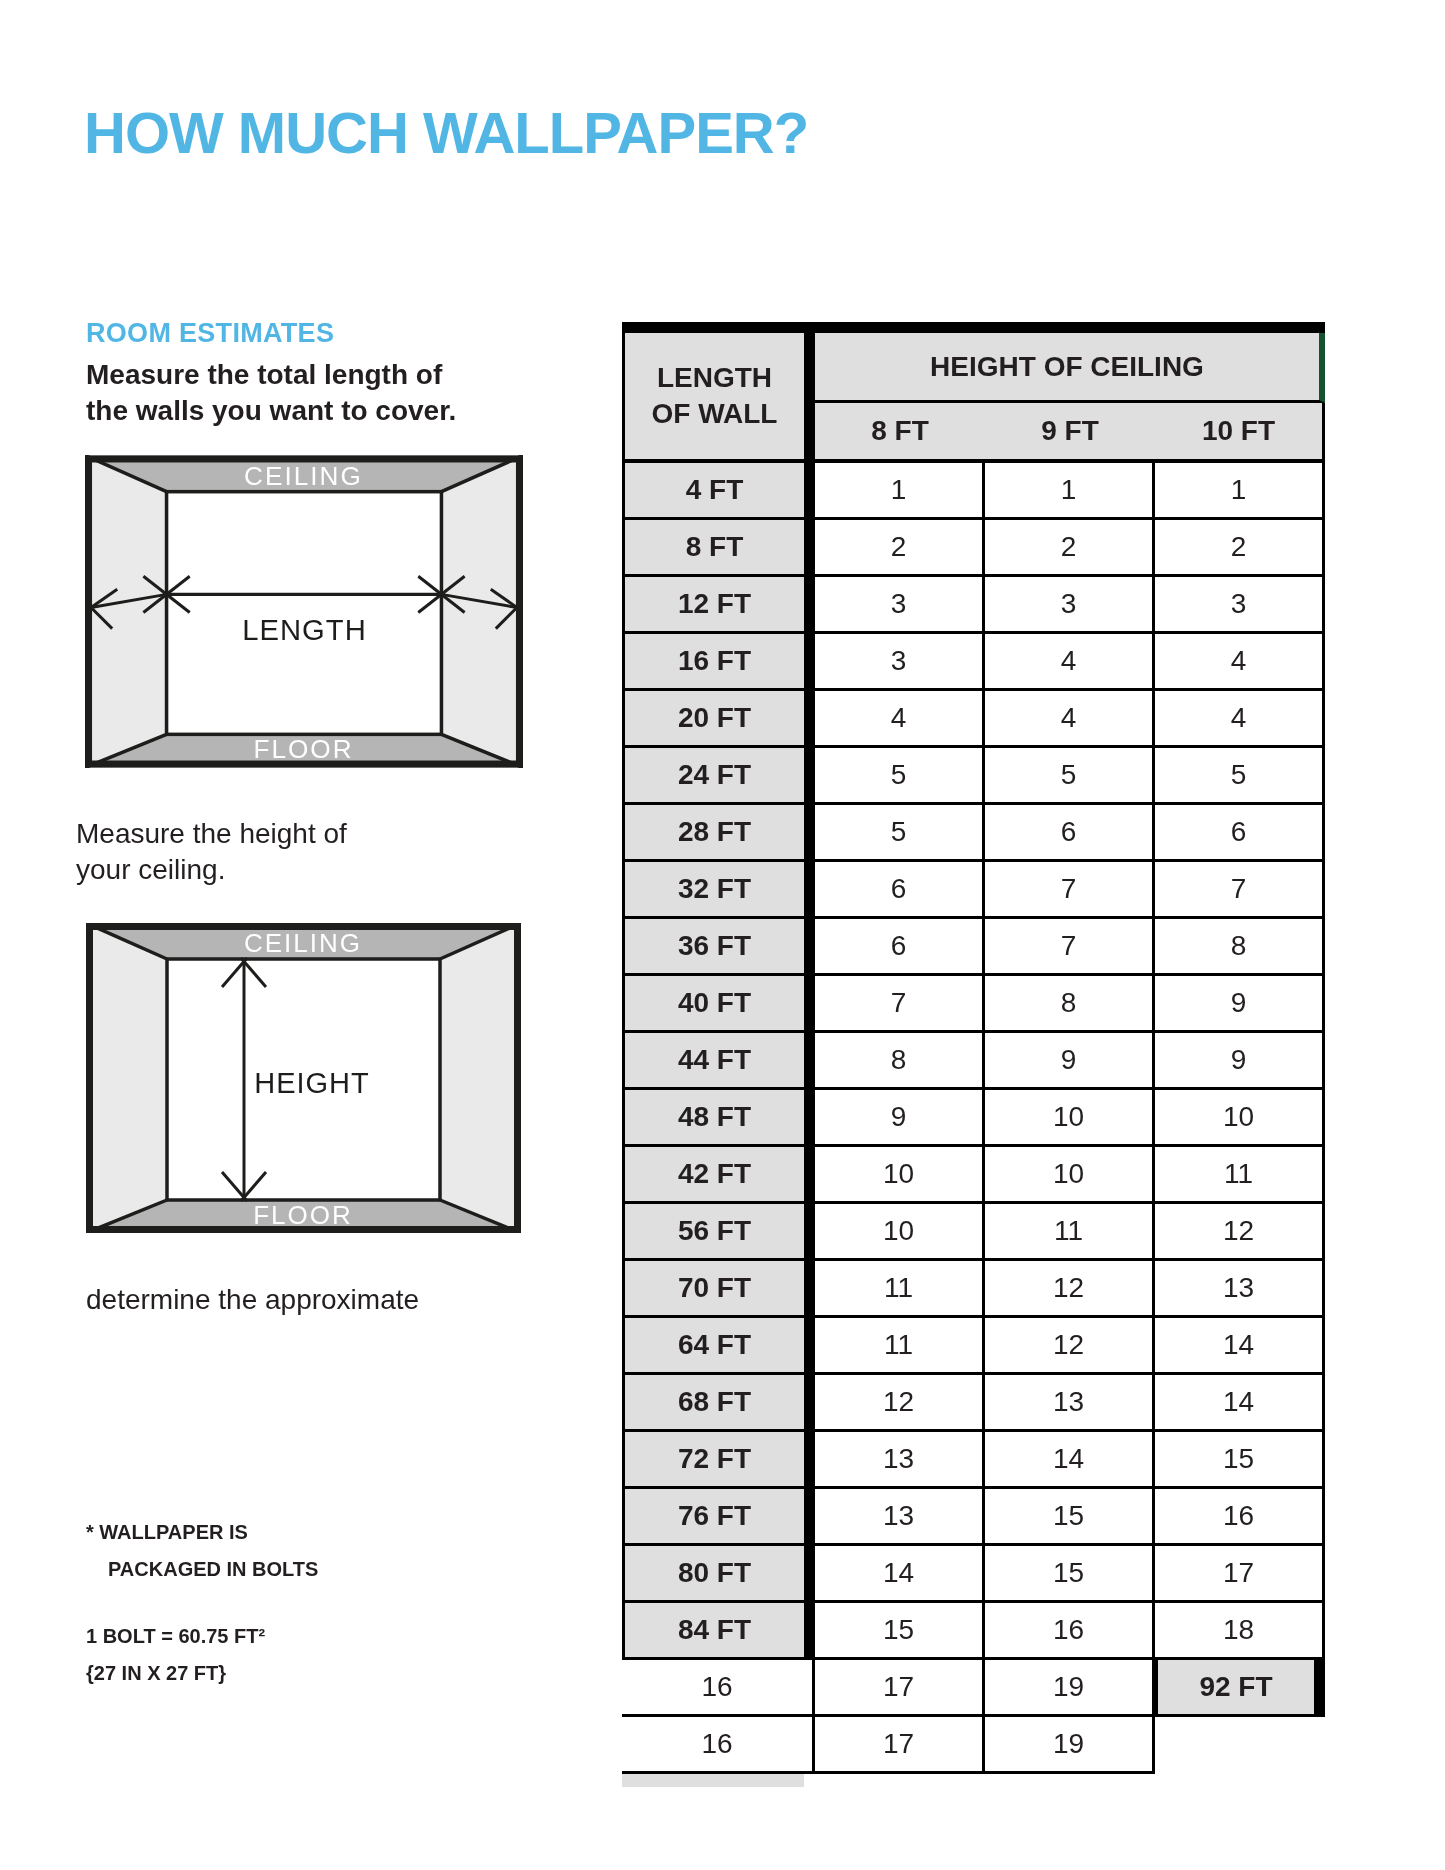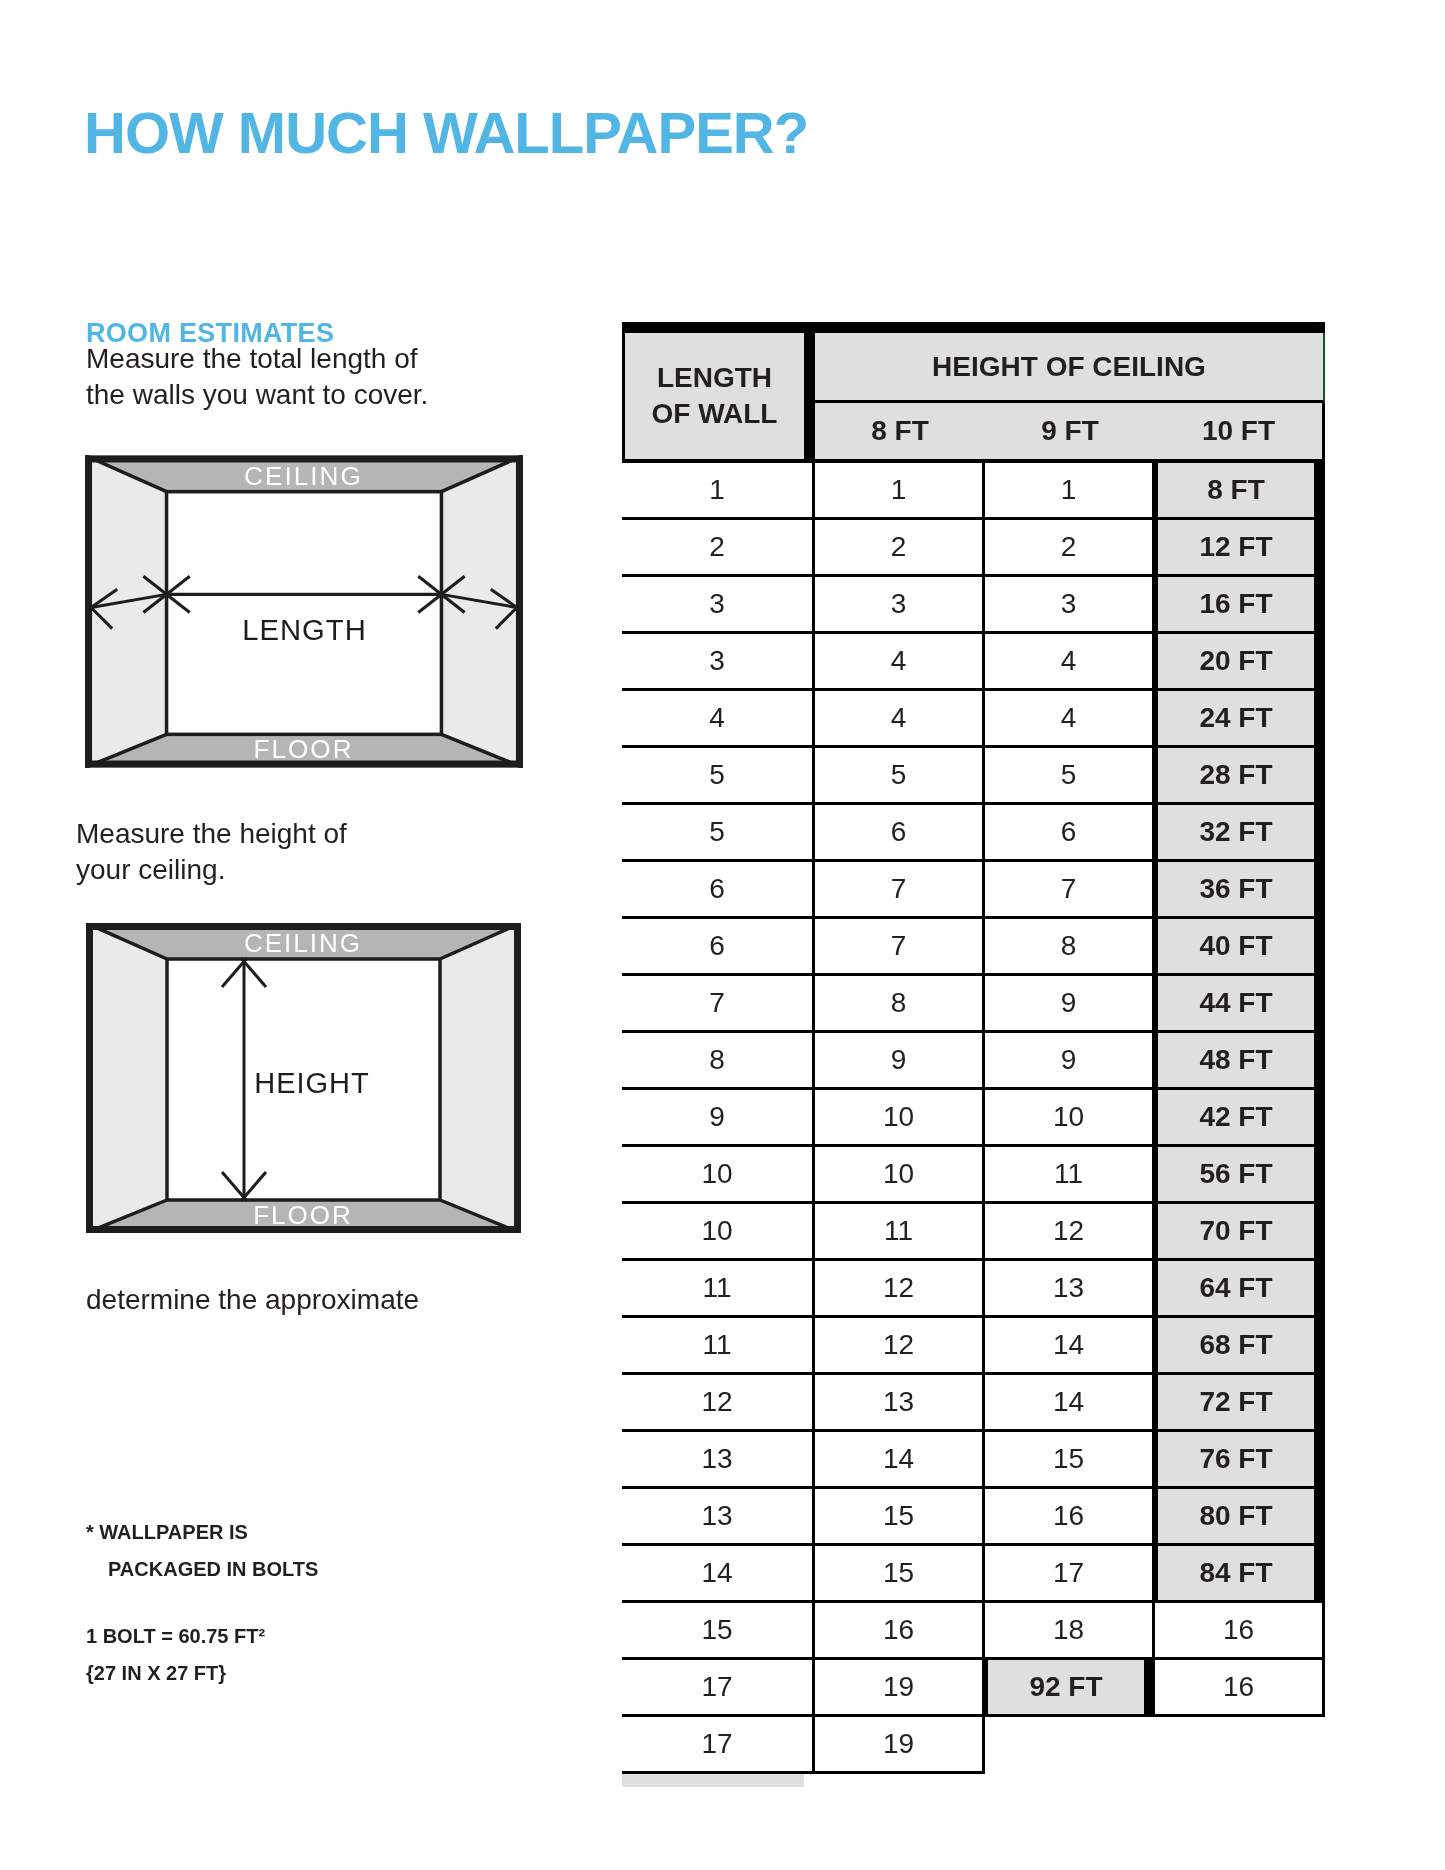--- a/index.html
+++ b/index.html
@@ -24,21 +24,21 @@
     color:var(--accent-blue);white-space:nowrap;
   }
   .section-heading{
     font-size:27px;font-weight:bold;letter-spacing:.3px;
     color:var(--accent-blue);white-space:nowrap;margin-top:44px;
   }
   .room-estimates-heading{left:86px;top:274px;}
   .table-heading{left:622px;top:278px;width:703px;text-align:center;}
 
   .body-text{font-size:28px;line-height:36px;color:var(--text-black);}
-  .step1{left:86px;top:341px;}
+  .step1{left:86px;top:357px;font-weight:bold;}
   .step2{left:76px;top:816px;}
   .step3{left:86px;top:1282px;}
 
   .bold-note{font-size:20px;font-weight:bold;line-height:37px;color:var(--text-black);margin-top:30px;}
   .footnote{left:86px;top:1484px;}
   .footnote .indent{padding-left:22px;}
   .bolt-equation{left:86px;top:1588px;}
 
   .diagram1{left:85px;top:455px;}
   .diagram2{left:86px;top:923px;}
@@ -56,21 +56,21 @@
   .cell{display:flex;align-items:center;justify-content:center;}
   .col1-header{
     grid-column:1;grid-row:2/span 2;
     background:var(--table-gray);
     border-left:3px solid #000;border-right:11px solid #000;border-bottom:4px solid #000;
     flex-direction:column;font-weight:bold;font-size:28px;line-height:36px;text-align:center;
   }
   .group-header{
     grid-column:2/5;grid-row:2;
     background:var(--table-gray);
-    border-bottom:3px solid #000;border-right:2px solid #14532d;
+    border-bottom:3px solid #000;border-right:6px solid #14532d;
     font-weight:bold;font-size:28px;
   }
   .subhead{
     grid-row:3;background:var(--table-gray);
     border-bottom:4px solid #000;
     font-weight:bold;font-size:28px;
   }
   .subhead.last{border-right:3px solid #000;}
   .label-cell{
     background:var(--table-gray);
@@ -178,20 +178,21 @@
   <div class="topbar"></div>
   <div class="cell col1-header">
     <div>LENGTH</div>
     <div>OF WALL</div>
   </div>
   <div class="cell group-header">HEIGHT OF CEILING</div>
   <div class="cell subhead">8 FT</div>
   <div class="cell subhead">9 FT</div>
   <div class="cell subhead last">10 FT</div>
 
+  <div class="cell label-cell">4 FT</div>
     <div class="cell value-cell">1</div>
     <div class="cell value-cell">1</div>
     <div class="cell value-cell">1</div>
     <div class="cell label-cell">8 FT</div>
     <div class="cell value-cell">2</div>
     <div class="cell value-cell">2</div>
     <div class="cell value-cell">2</div>
     <div class="cell label-cell">12 FT</div>
     <div class="cell value-cell">3</div>
     <div class="cell value-cell">3</div>

